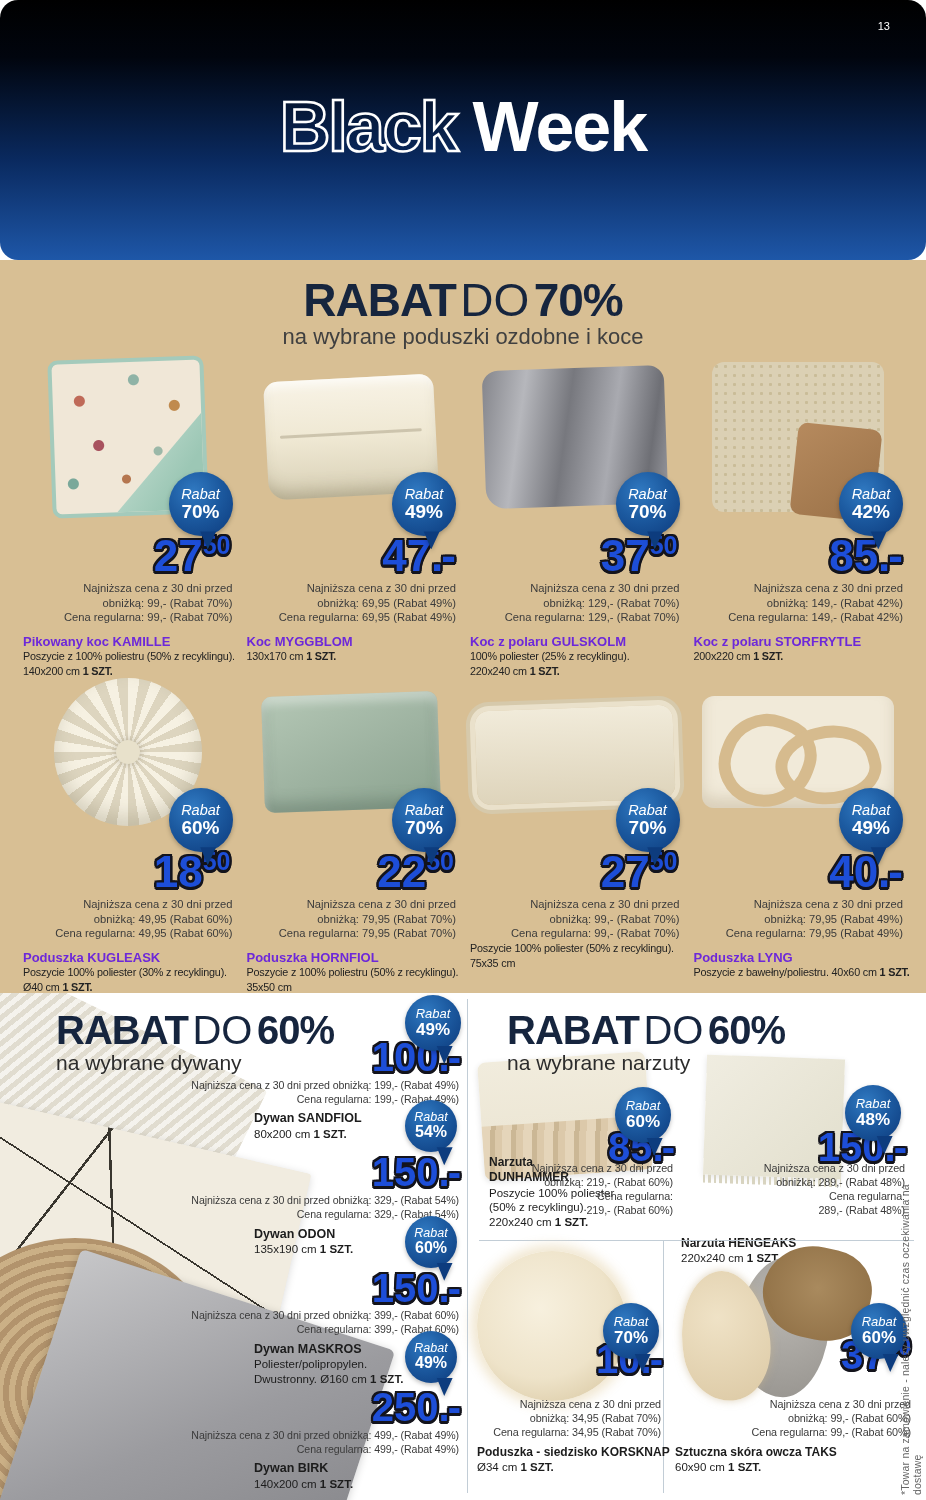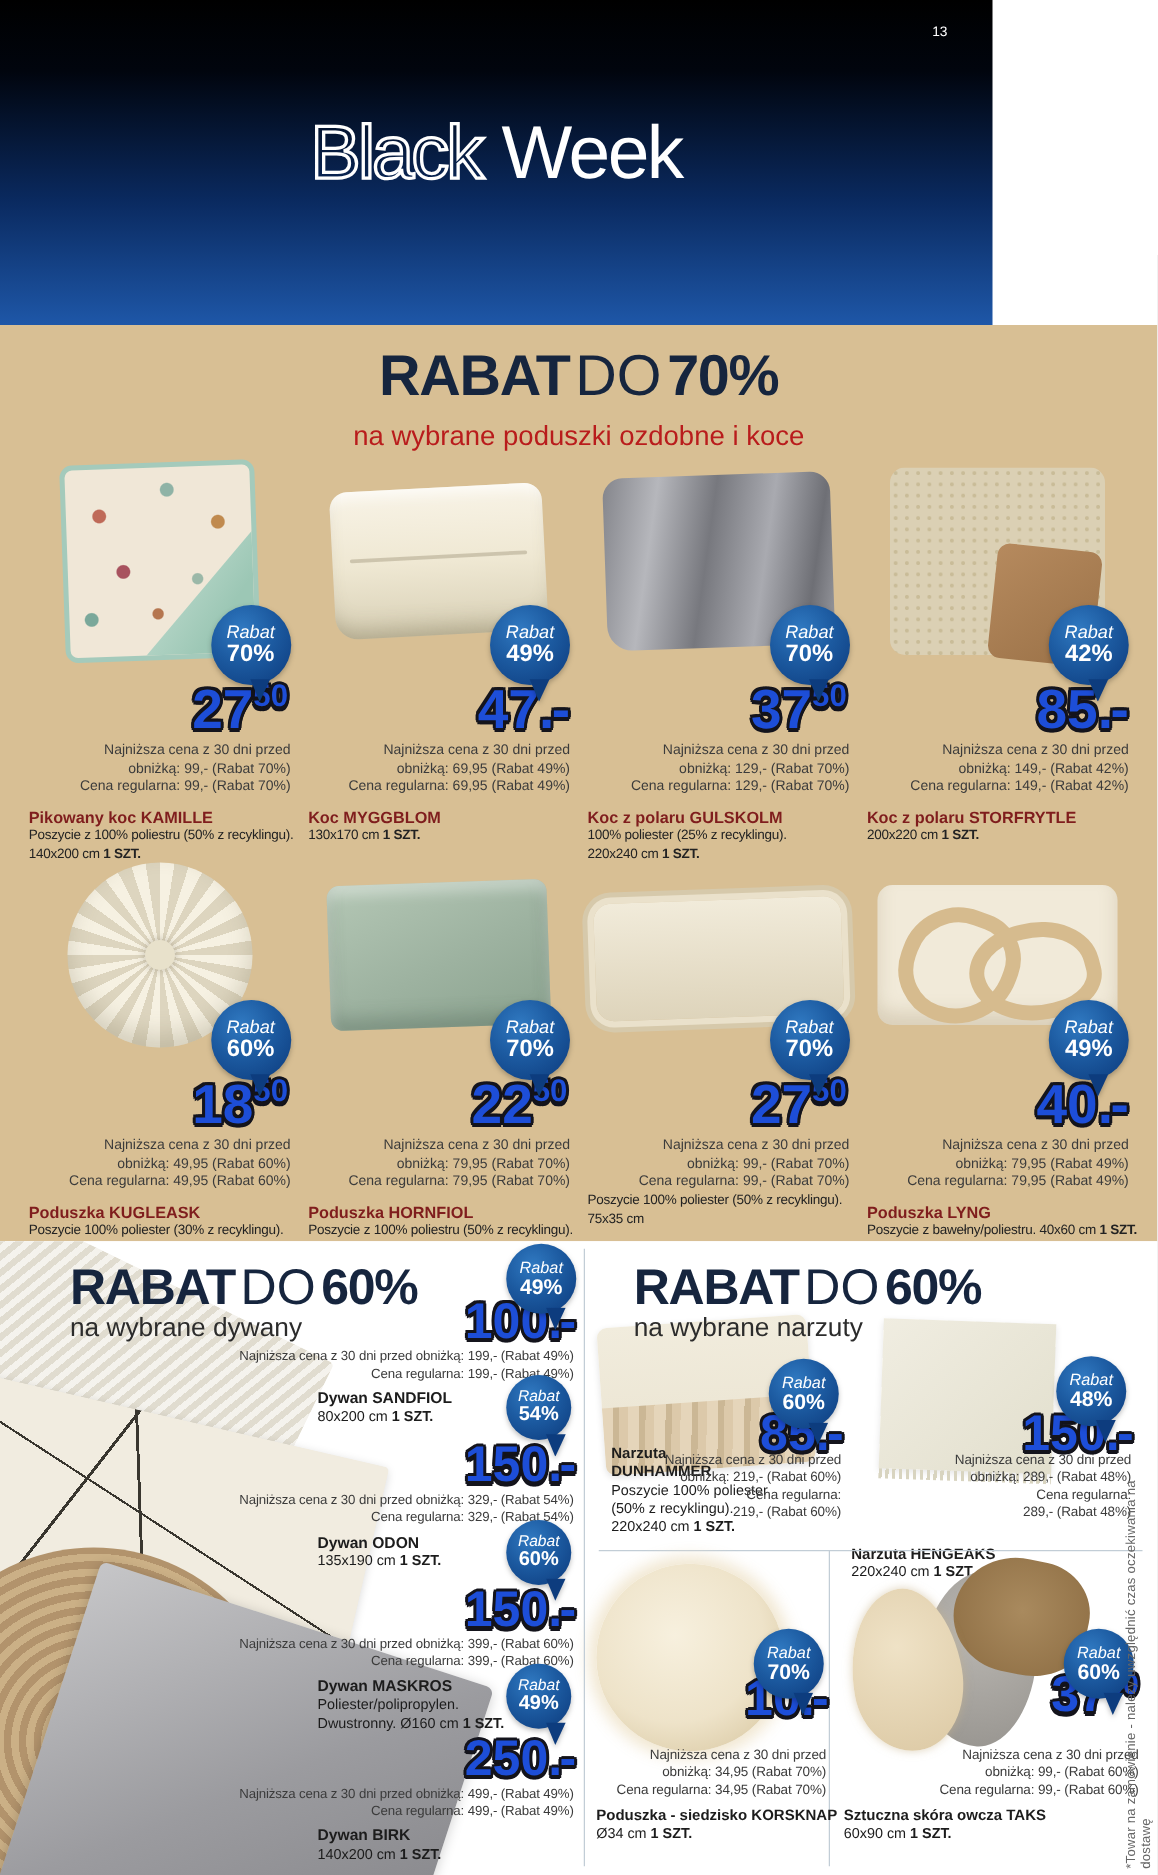--- a/index.html
+++ b/index.html
@@ -1,51 +1,51 @@
 <!DOCTYPE html>
 <html><head>
 <meta charset="utf-8">
 <style>
   html,body{margin:0;padding:0;background:#e8e8e8;}
   .page{position:relative;width:926px;height:1500px;margin:0 auto;background:#fff;overflow:hidden;
         font-family:"Liberation Sans",sans-serif;color:#222;}
 
   
-  .hero{position:absolute;top:0;left:0;width:794px;height:260px;
-        background:linear-gradient(180deg,#000 0%,#01050e 22%,#0a2a60 62%,#1e57a8 100%);}
+  .hero{position:absolute;top:0;left:0;width:926px;height:260px;
+        background:linear-gradient(180deg,#000 0%,#01050e 22%,#0a2a60 62%,#1e57a8 100%);border-radius:18px;}
   .pageno{position:absolute;top:20px;right:36px;color:#fff;font-size:11px;}
   .hero-title{position:absolute;top:92px;left:0;width:100%;text-align:center;
-              font-size:60px;font-weight:400;letter-spacing:-2px;line-height:1;white-space:nowrap;}
+              font-size:70px;font-weight:700;letter-spacing:-2px;line-height:1;white-space:nowrap;}
   .t-outline{color:transparent;-webkit-text-stroke:2.6px #fff;}
   .t-solid{color:#fff;margin-left:16px;}
 
   
   .promo{position:absolute;top:260px;left:0;width:926px;height:733px;background:#d8bf94;}
   .phead{text-align:center;padding-top:16px;line-height:1.05;}
   .ph-b{font-weight:800;font-size:46px;color:#16253e;letter-spacing:-1px;}
   .ph-l{font-weight:400;font-size:46px;color:#16253e;}
-  .ph-sub{font-size:22px;color:#b91c1c;margin-top:13px;}
+  .ph-sub{font-size:22px;color:#404040;margin-top:1px;}
   .grid{display:flex;padding:0 16px;margin-top:10px;}
   .grid.row2{margin-top:-6px;}
   .tcard{width:25%;position:relative;padding:0 7px;box-sizing:border-box;}
   .imgwrap{height:158px;display:flex;align-items:center;justify-content:center;position:relative;}
   .row2 .imgwrap{height:160px;}
 
   
   .pr,.pr2{--o:#14141c;color:#1d4ed8;font-weight:800;line-height:.92;white-space:nowrap;
     text-shadow:-2px -2px 0 var(--o),0 -2.4px 0 var(--o),2px -2px 0 var(--o),
                 -2.4px 0 0 var(--o),2.4px 0 0 var(--o),
                 -2px 2px 0 var(--o),0 2.6px 0 var(--o),2px 2px 0 var(--o),
                 -1px 3.4px 0 var(--o),1px 3.4px 0 var(--o);}
   .pr{text-align:right;margin-top:18px;padding-right:2px;font-size:44px;}
   .psup{font-size:25px;vertical-align:17px;}
   .pr2 .psup{font-size:23px;vertical-align:14px;}
   .ptail{letter-spacing:-2px;}
   .fine{font-size:11.2px;line-height:1.32;color:#3b3b3b;text-align:right;margin-top:4px;white-space:nowrap;}
-  .pname{font-size:13px;font-weight:700;color:#7f1d1d;margin-top:9px;}
+  .pname{font-size:13px;font-weight:700;color:#6d28d9;margin-top:9px;}
   .pdesc{font-size:10.8px;line-height:1.35;color:#222;white-space:nowrap;letter-spacing:-.2px;}
   .pdesc b,.nm b,.nm2 b{font-weight:700;}
 
   
   .bubble{position:absolute;right:0;bottom:-20px;width:64px;height:64px;border-radius:50%;
     background:radial-gradient(circle at 38% 30%,#3079c1 0%,#1c5aa0 45%,#0c3a7c 100%);
     color:#fff;display:flex;flex-direction:column;align-items:center;justify-content:center;
     line-height:1.05;z-index:5;filter:drop-shadow(0 2px 2px rgba(0,0,0,.25));}
   .bubble::after{content:"";position:absolute;bottom:-13px;left:30px;width:22px;height:18px;
     background:#0d3c7e;clip-path:polygon(80% 0,8% 0,42% 100%);}

